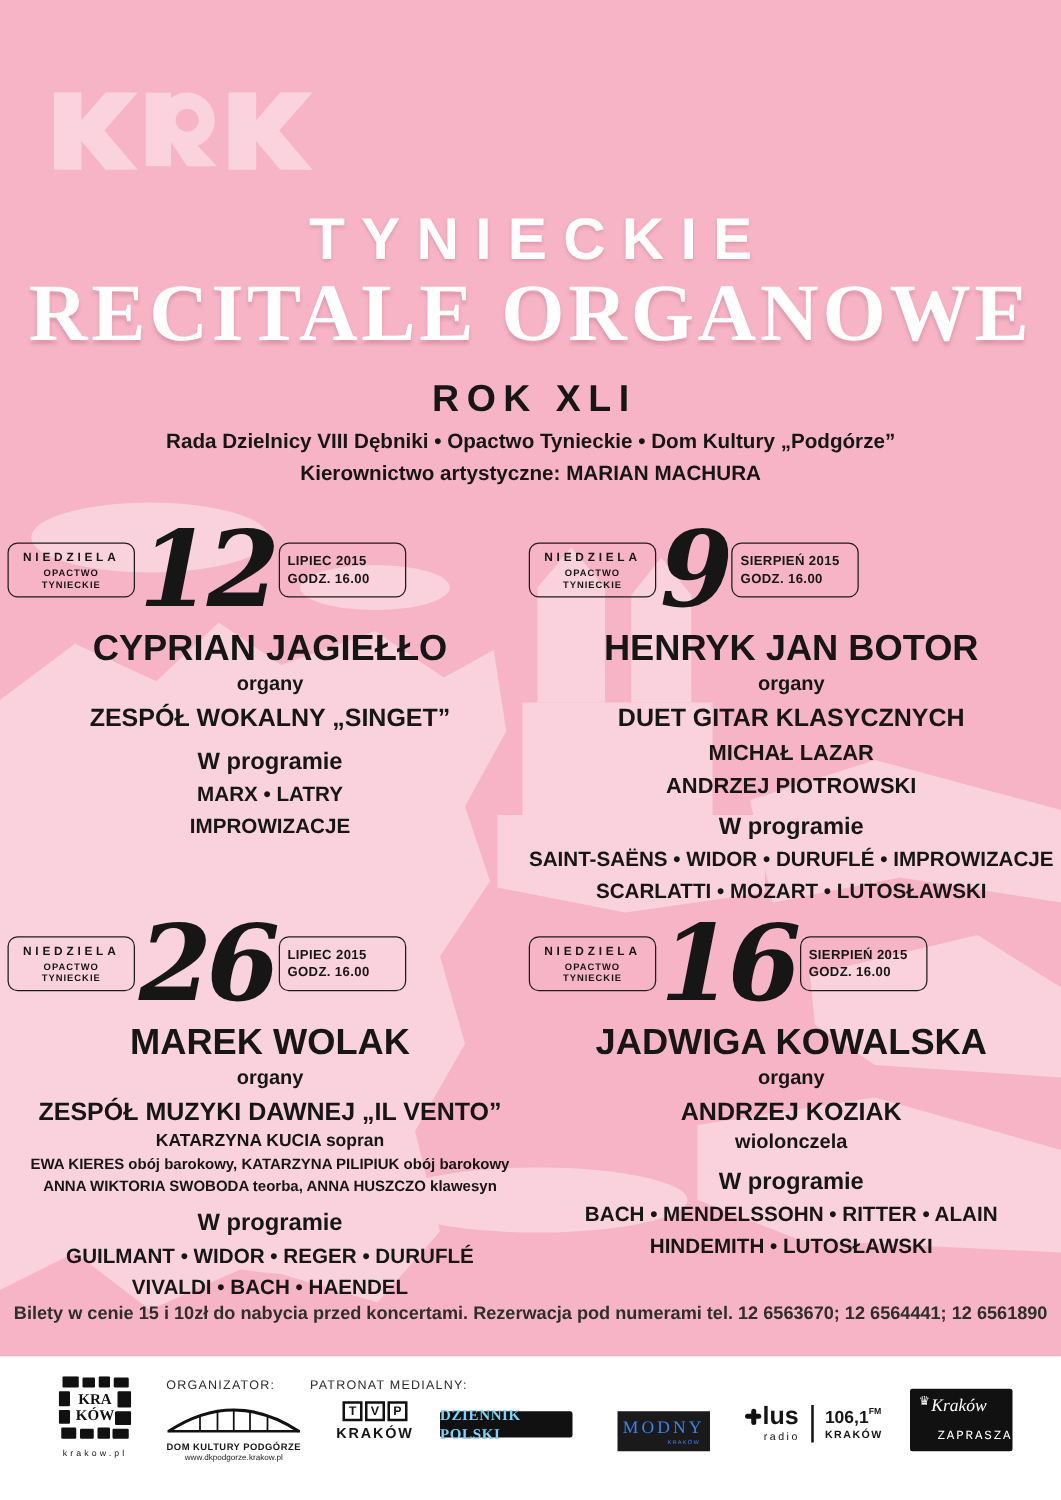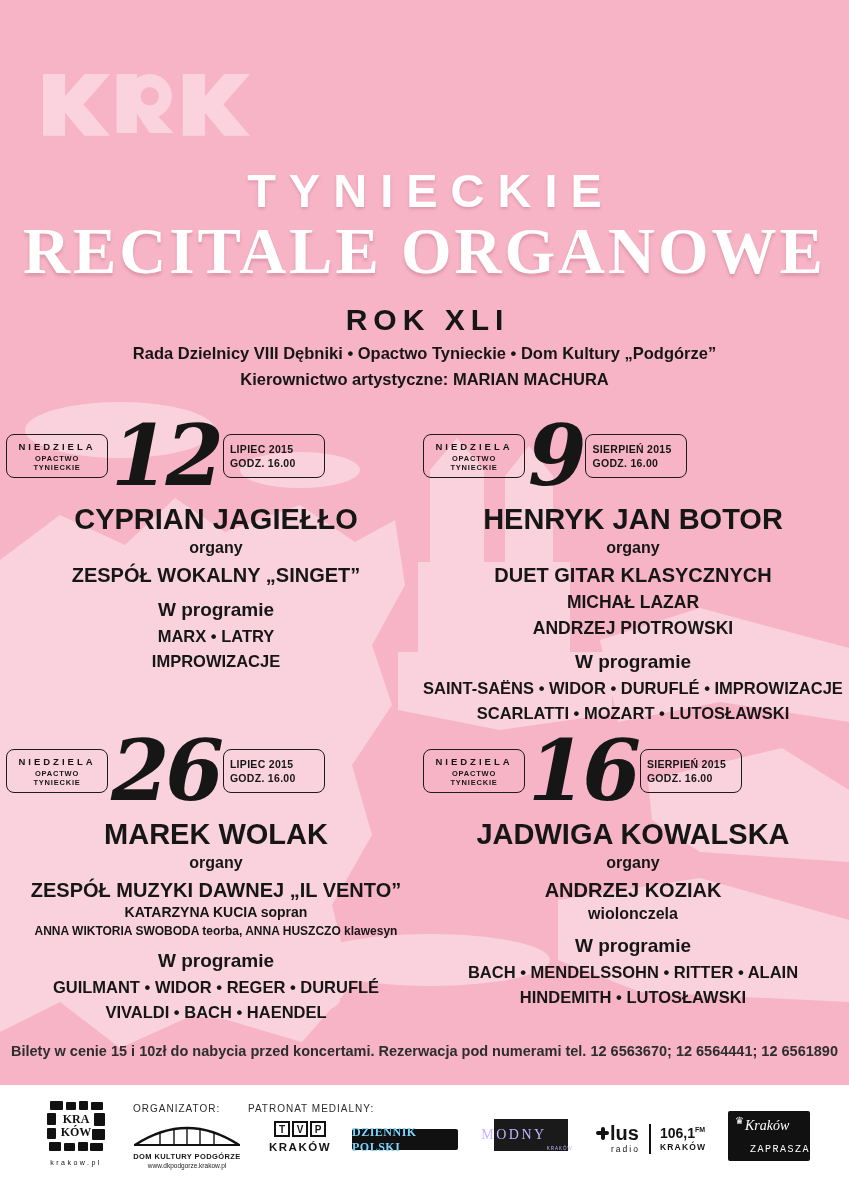--- a/index.html
+++ b/index.html
@@ -63,22 +63,22 @@
   .dk-name{font-size:7.5px;font-weight:bold;letter-spacing:.4px;margin-top:1px;}
   .dk-url{font-size:6.5px;margin-top:1px;color:#222;}
   .tvp{position:absolute;left:269px;top:36px;text-align:center;}
   .tvp-letters{display:flex;gap:2px;justify-content:center;}
   .tvp-box{width:16px;height:16px;border:2px solid #111;display:flex;align-items:center;justify-content:center;
            font-size:10px;font-weight:bold;}
   .tvp-city{font-size:11.5px;font-weight:bold;letter-spacing:1.5px;margin-top:4px;}
   .dziennik{position:absolute;left:352px;top:44px;width:106px;height:21px;background:#111;border-radius:2px;
             color:#7dd3fc;display:flex;align-items:center;justify-content:center;
             font-family:"Liberation Serif",serif;font-size:12px;font-weight:bold;letter-spacing:.5px;}
-  .modny{position:absolute;left:494px;top:34px;width:74px;height:32px;background:#1a1a1a;color:#c4b5fd;
-         display:flex;flex-direction:row;align-items:center;justify-content:center;}
+  .modny{position:absolute;left:494px;top:44px;width:74px;height:32px;background:#1a1a1a;color:#3b82f6;
+         display:flex;flex-direction:column;align-items:center;justify-content:center;}
   .modny-name{font-family:"Liberation Serif",serif;font-size:14px;letter-spacing:2.5px;}
   .modny-city{font-size:4.5px;letter-spacing:1px;align-self:flex-end;margin-right:8px;}
   .plusradio{position:absolute;left:596px;top:38px;display:flex;align-items:center;gap:9px;}
   .pr-left{text-align:left;}
   .pr-name{display:flex;align-items:center;font-size:20px;font-weight:800;line-height:1;}
   .cross{position:relative;width:13px;height:13px;margin-right:1px;}
   .cross::before{content:"";position:absolute;left:4.5px;top:0;width:4px;height:13px;background:#111;border-radius:2px;}
   .cross::after{content:"";position:absolute;top:4.5px;left:0;width:13px;height:4px;background:#111;border-radius:2px;}
   .pr-sub{font-size:8.5px;letter-spacing:2px;margin-left:15px;margin-top:1px;}
   .pr-bar{width:2px;height:30px;background:#111;}
@@ -189,20 +189,21 @@
       <div class="date-box right">
         <div>LIPIEC 2015</div>
         <div>GODZ. 16.00</div>
       </div>
     </div>
     <div class="rows">
         <div class="row artist">MAREK WOLAK</div>
         <div class="row role">organy</div>
         <div class="row ensemble">ZESPÓŁ MUZYKI DAWNEJ „IL VENTO”</div>
         <div class="row member-small">KATARZYNA KUCIA sopran</div>
+        <div class="row small">EWA KIERES obój barokowy, KATARZYNA PILIPIUK obój barokowy</div>
         <div class="row small">ANNA WIKTORIA SWOBODA teorba, ANNA HUSZCZO klawesyn</div>
         <div class="row program-label">W programie</div>
         <div class="row program">GUILMANT •  WIDOR • REGER • DURUFLÉ</div>
         <div class="row program">VIVALDI • BACH • HAENDEL</div>
       </div>
   </div>
 
   <div class="concert" id="c3">
     <div class="date-strip">
       <div class="date-box left">

